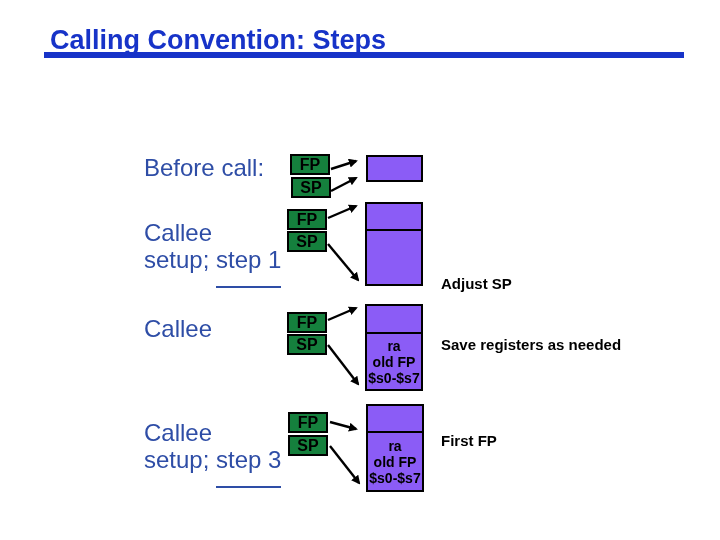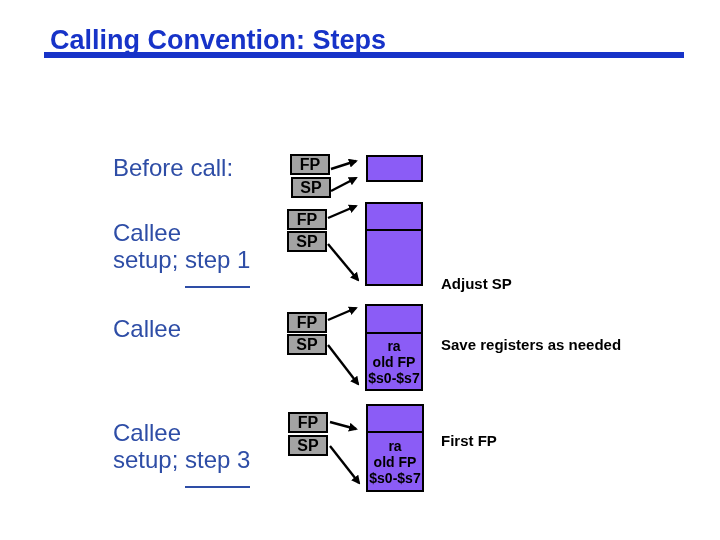--- a/index.html
+++ b/index.html
@@ -9,27 +9,27 @@
   }
   .title {
     position:absolute; left:50px; top:25px; margin:0;
     font-size:27px; font-weight:bold; color:#1733c8; white-space:nowrap;
   }
   .title-rule {
     position:absolute; left:44px; top:52px; width:640px; height:6px;
     background:#1733c8;
   }
   .label {
-    position:absolute; left:113px; color:#2e4da6;
+    position:absolute; left:144px; color:#2e4da6;
     font-size:24px; line-height:27px; white-space:nowrap;
   }
   .label .ul { border-bottom:2px solid #2e4da6; padding-bottom:13px; }
   .reg {
     position:absolute; width:36px; height:17px;
-    border:2px solid #000; background:#a3a3a3; color:#000;
+    border:2px solid #000; background:#15803d; color:#000;
     font-size:16px; font-weight:bold; text-align:center; line-height:17px;
   }
   .stack {
     position:absolute; border:2px solid #000; background:#8b5cf6;
   }
   .stack .divider {
     position:absolute; left:0; right:0; height:0; border-top:2px solid #000;
   }
   .stack .cells {
     position:absolute; left:0; right:0; bottom:0;

